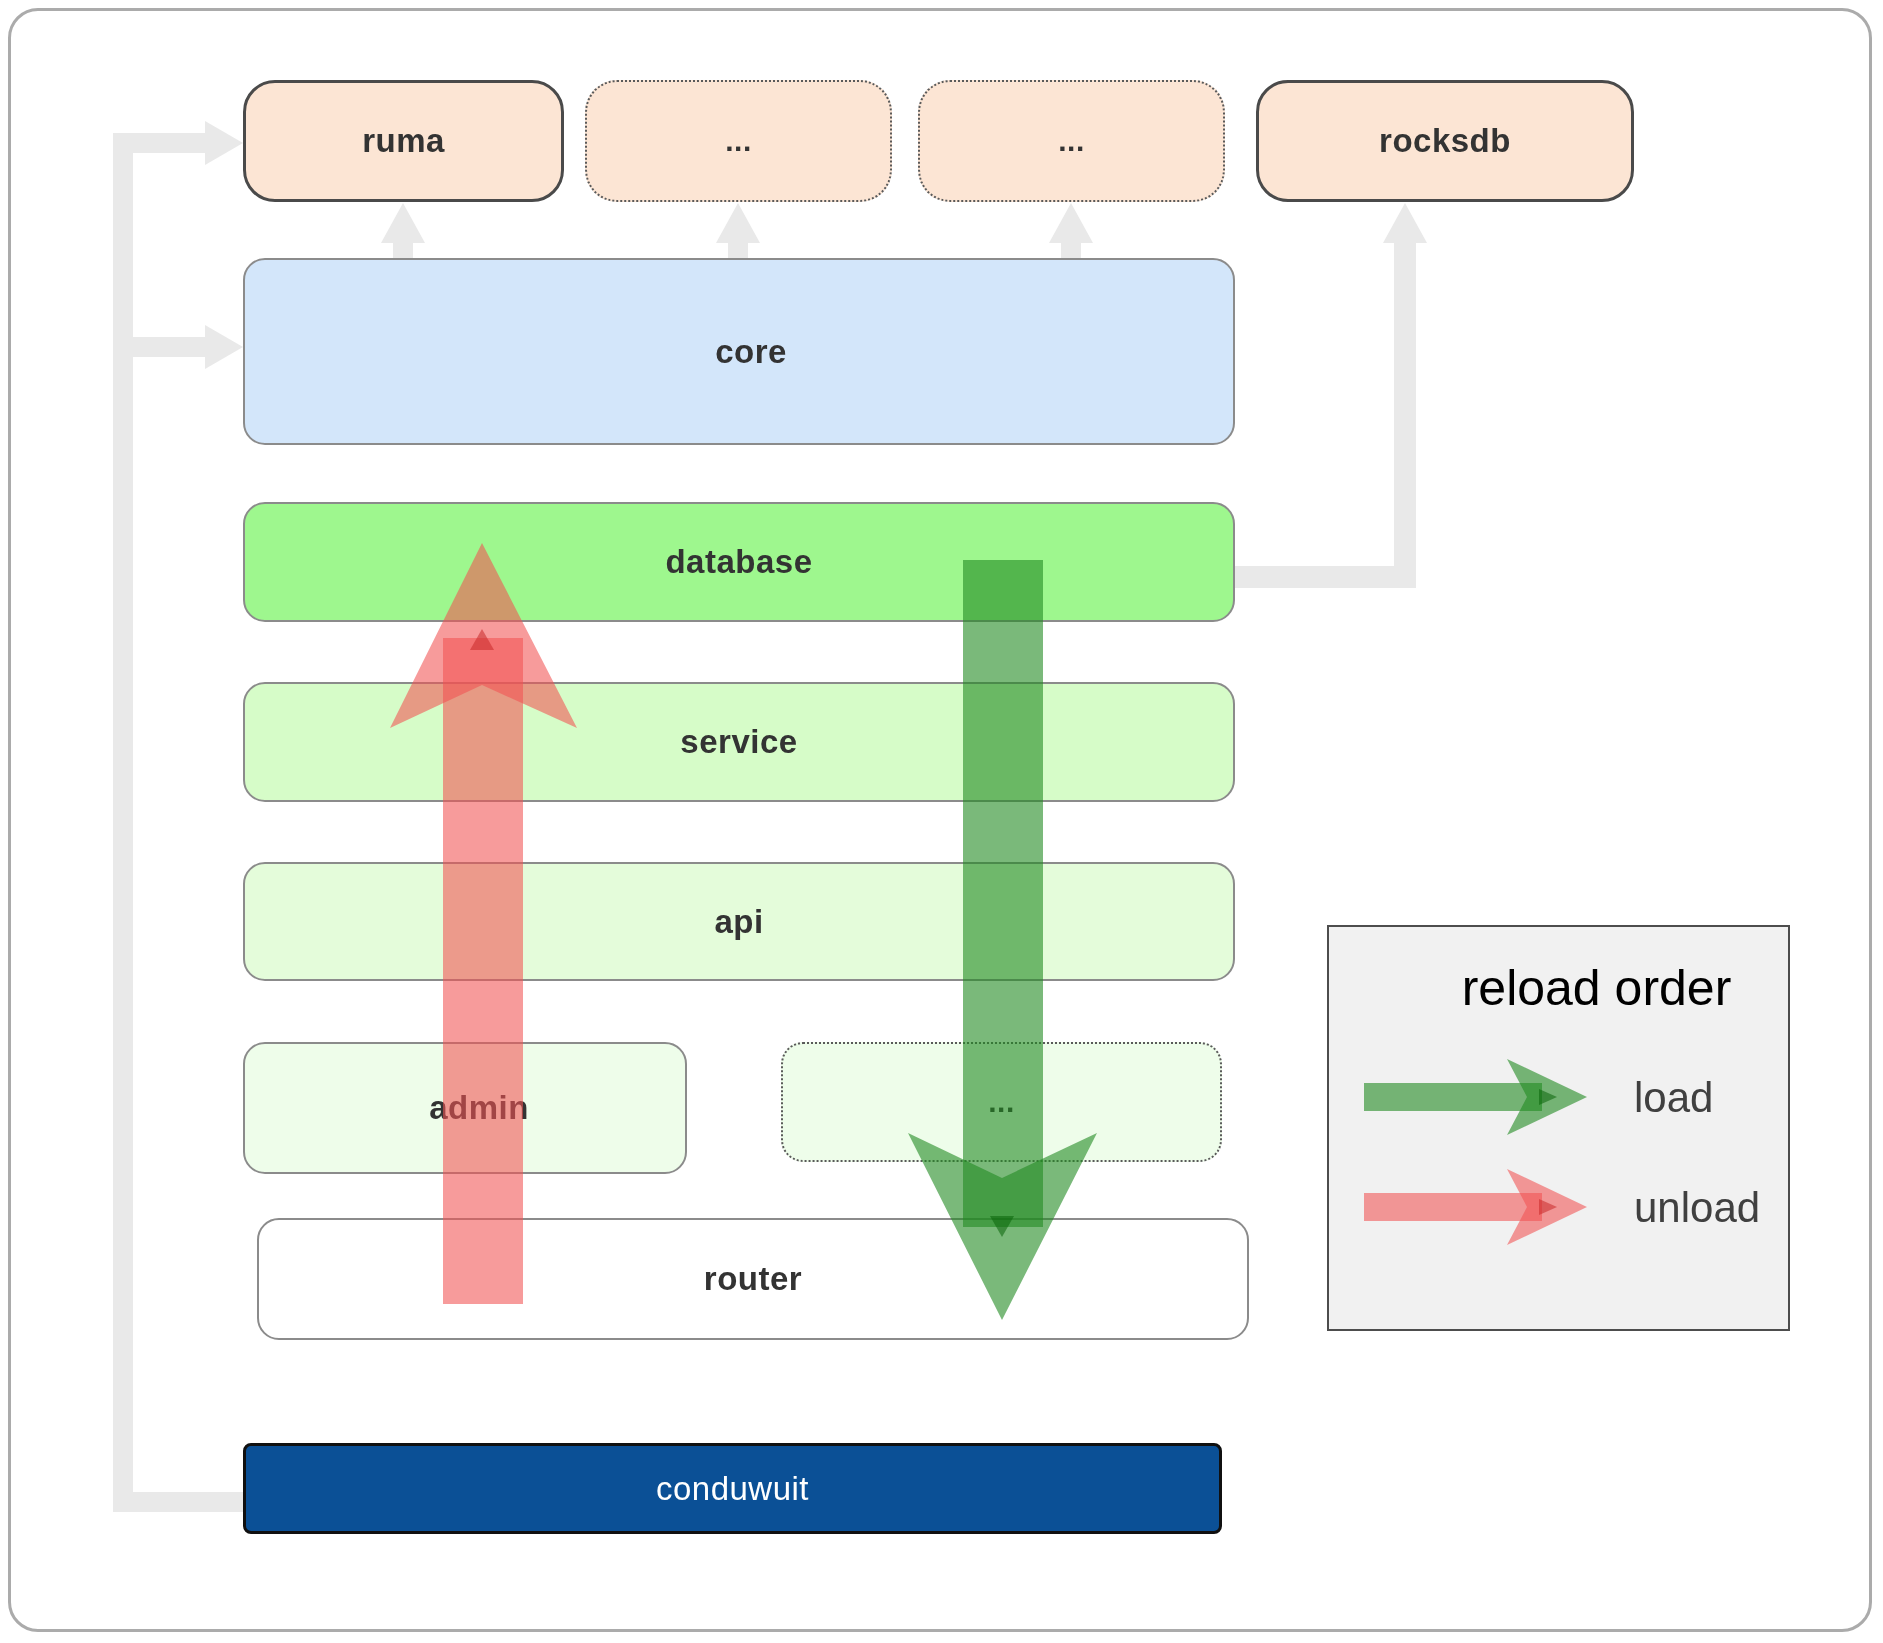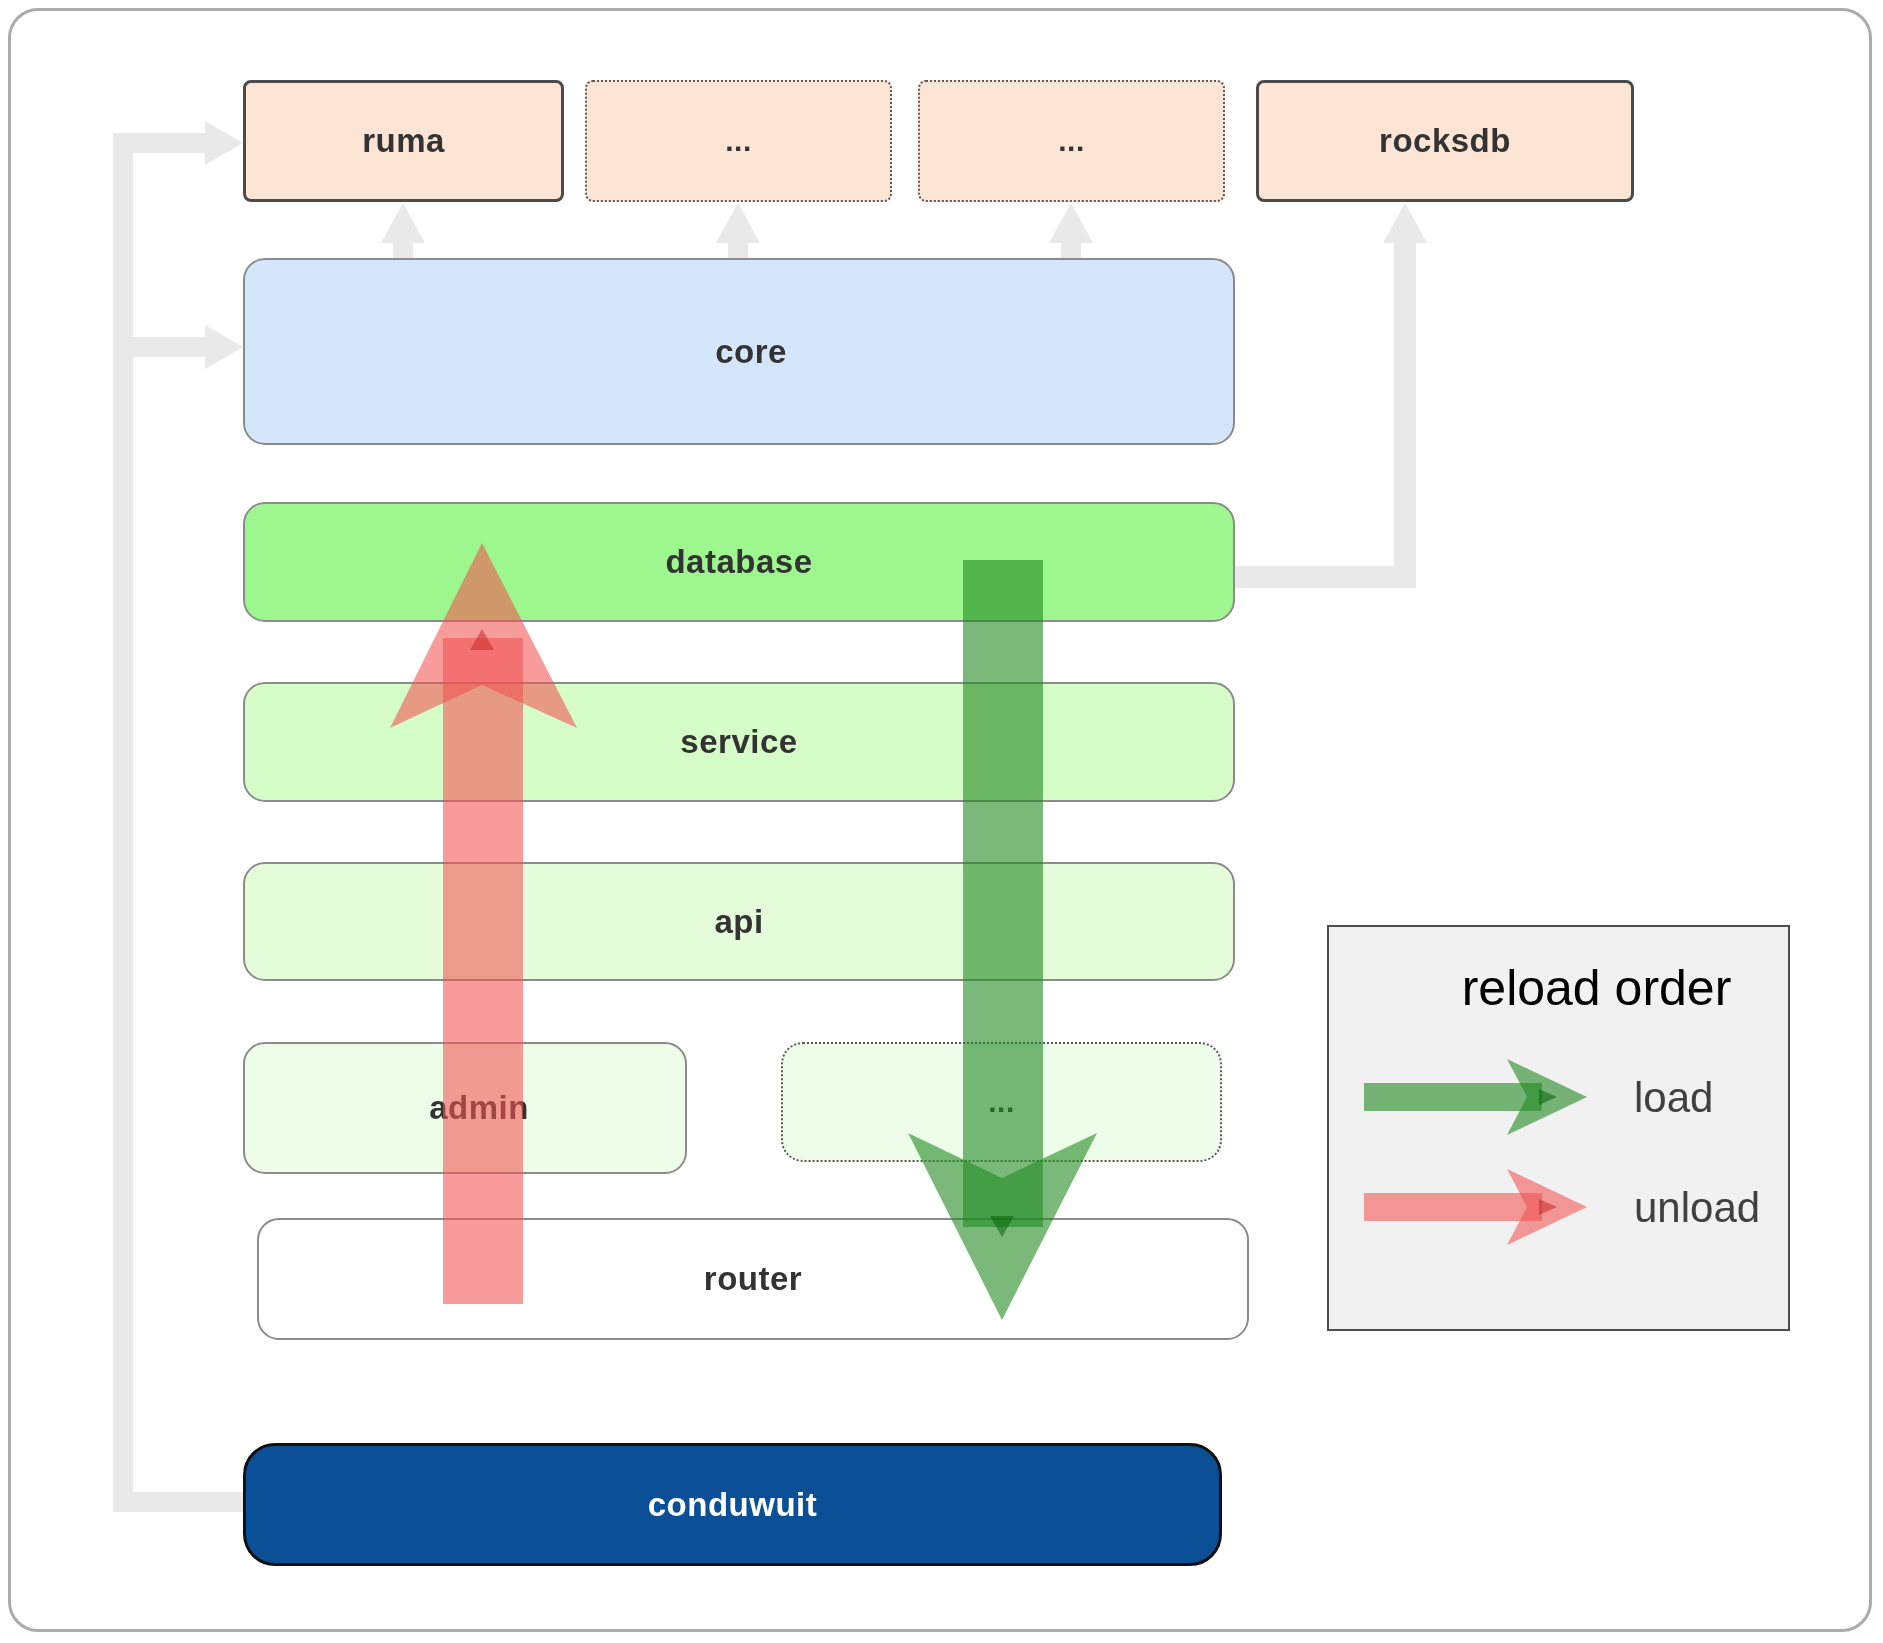--- a/index.html
+++ b/index.html
@@ -12,38 +12,38 @@
   }
   html,body{margin:0;padding:0;background:#ffffff;}
   body{width:1883px;height:1643px;position:relative;overflow:hidden;
        font-family:"Liberation Sans", sans-serif;}
   #canvas{position:absolute;inset:0;width:1883px;height:1643px;}
   .frame{position:absolute;left:8px;top:8px;width:1864px;height:1624px;
          border:3px solid #ababab;border-radius:30px;box-sizing:border-box;}
   svg.layer{position:absolute;left:0;top:0;width:1883px;height:1643px;pointer-events:none;}
   .box{position:absolute;box-sizing:border-box;display:flex;align-items:center;justify-content:center;
        font-size:33px;font-weight:600;color:var(--label-ink);letter-spacing:0.5px;}
-  .r24{border-radius:8px;} .r22{border-radius:22px;}
+  .r24{border-radius:32px;} .r22{border-radius:22px;}
   .peach{background:var(--peach);}
   .b-dark{border:3px solid #4a4a4a;}
   .b-dot{border:2px dotted #5a5a5a;}
   .b-gray{border:2px solid #8b8b8b;}
   #box-ruma{left:243px;top:80px;width:321px;height:122px;}
   #box-dots-top-1{left:585px;top:80px;width:307px;height:122px;}
   #box-dots-top-2{left:918px;top:80px;width:307px;height:122px;}
   #box-rocksdb{left:1256px;top:80px;width:378px;height:122px;}
   #box-core{left:243px;top:258px;width:992px;height:187px;background:var(--blue-core);padding-left:24px;}
   #box-database{left:243px;top:502px;width:992px;height:120px;background:var(--green-database);}
   #box-service{left:243px;top:682px;width:992px;height:120px;background:var(--green-service);}
   #box-api{left:243px;top:862px;width:992px;height:119px;background:var(--green-api);}
   #box-admin{left:243px;top:1042px;width:444px;height:132px;background:var(--green-admin);padding-left:28px;}
   #box-dots-admin{left:781px;top:1042px;width:441px;height:120px;background:var(--green-admin);}
   #box-router{left:257px;top:1218px;width:992px;height:122px;background:var(--white-router);}
-  #box-conduwuit{left:243px;top:1443px;width:979px;height:123px;background:var(--blue-conduwuit);
-                 border:3px solid #101010;border-radius:32px;color:#ffffff;font-weight:700;}
+  #box-conduwuit{left:243px;top:1443px;width:979px;height:91px;background:var(--blue-conduwuit);
+                 border:3px solid #101010;border-radius:8px;color:#ffffff;font-weight:400;}
   .dots-label{font-weight:700;font-size:30px;}
   
   #legend{position:absolute;left:1327px;top:925px;width:463px;height:406px;box-sizing:border-box;
           background:var(--legend-bg);border:2px solid #4d4d4d;}
   #legend-title{position:absolute;left:0;top:32px;width:100%;text-align:center;
                 font-size:50px;color:#000;font-weight:400;margin-left:38px;}
   #legend svg{position:absolute;left:0;top:0;width:463px;height:406px;}
   .legend-item-label{position:absolute;left:305px;width:150px;font-size:42px;color:#404040;}
   #legend-load-label{top:147px;}
   #legend-unload-label{top:257px;}

